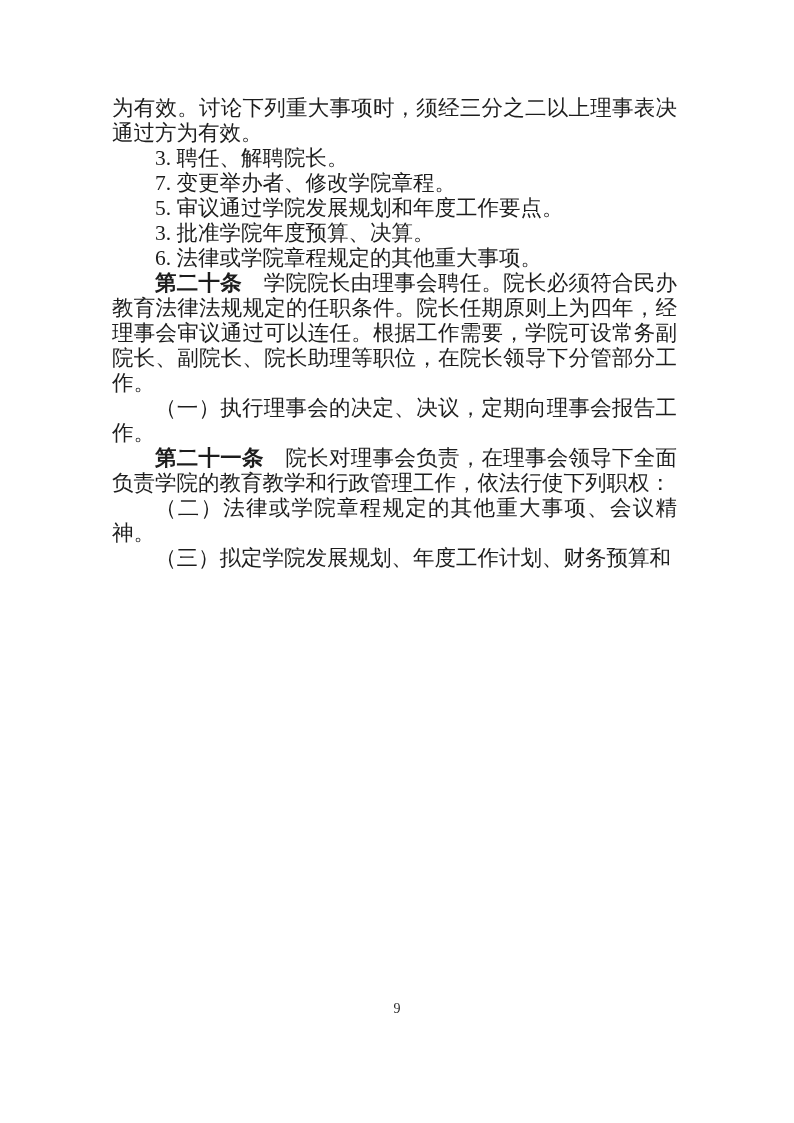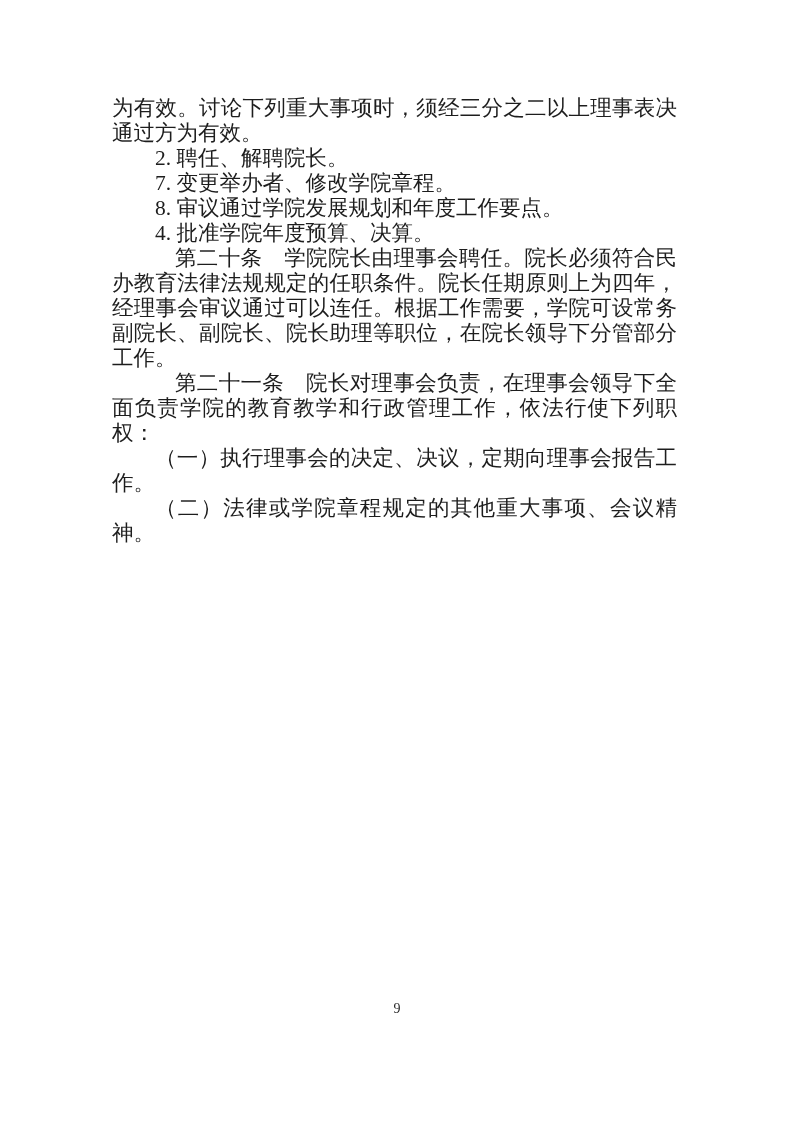--- a/index.html
+++ b/index.html
@@ -35,46 +35,48 @@
     line-height: 25px;
     text-align: justify;
     text-justify: inter-ideograph;
     word-break: normal;
     color: #1d1d1d;
   }
   p.para.indent {
     text-indent: 2em;
   }
   .run { font-weight: normal; }
-  .run.bold { font-weight: normal; margin-left: 20px; }
+  .run.bold { font-weight: bold; }
   .footer {
     position: absolute;
     left: 0;
     top: 999px;
     width: 794px;
     text-align: center;
   }
   .page-number {
     font-size: 14px;
     line-height: 20px;
     color: #2a2a2a;
     display: inline-block;
   }
 </style>
 </head>
 <body>
 
 <div class="page">
   <div class="doc-body">
       <p class="para"><span class="run">为有效。讨论下列重大事项时，须经三分之二以上理事表决通过方为有效。</span></p>
-      <p class="para indent"><span class="run">2. 聘任、解聘院长。</span></p>
+      <p class="para indent"><span class="run">3. 聘任、解聘院长。</span></p>
       <p class="para indent"><span class="run">7. 变更举办者、修改学院章程。</span></p>
-      <p class="para indent"><span class="run">8. 审议通过学院发展规划和年度工作要点。</span></p>
-      <p class="para indent"><span class="run">4. 批准学院年度预算、决算。</span></p>
+      <p class="para indent"><span class="run">5. 审议通过学院发展规划和年度工作要点。</span></p>
+      <p class="para indent"><span class="run">3. 批准学院年度预算、决算。</span></p>
+      <p class="para indent"><span class="run">6. 法律或学院章程规定的其他重大事项。</span></p>
       <p class="para indent"><span class="run bold">第二十条</span><span class="run">　学院院长由理事会聘任。院长必须符合民办教育法律法规规定的任职条件。院长任期原则上为四年，经理事会审议通过可以连任。根据工作需要，学院可设常务副院长、副院长、院长助理等职位，在院长领导下分管部分工作。</span></p>
+      <p class="para indent"><span class="run">（一）执行理事会的决定、决议，定期向理事会报告工作。</span></p>
       <p class="para indent"><span class="run bold">第二十一条</span><span class="run">　院长对理事会负责，在理事会领导下全面负责学院的教育教学和行政管理工作，依法行使下列职权：</span></p>
-      <p class="para indent"><span class="run">（一）执行理事会的决定、决议，定期向理事会报告工作。</span></p>
       <p class="para indent"><span class="run">（二）法律或学院章程规定的其他重大事项、会议精神。</span></p>
+      <p class="para indent"><span class="run">（三）拟定学院发展规划、年度工作计划、财务预算和</span></p>
     </div>
   <div class="footer">
     <span class="page-number">9</span>
   </div>
 </div>
 
 </body></html>

